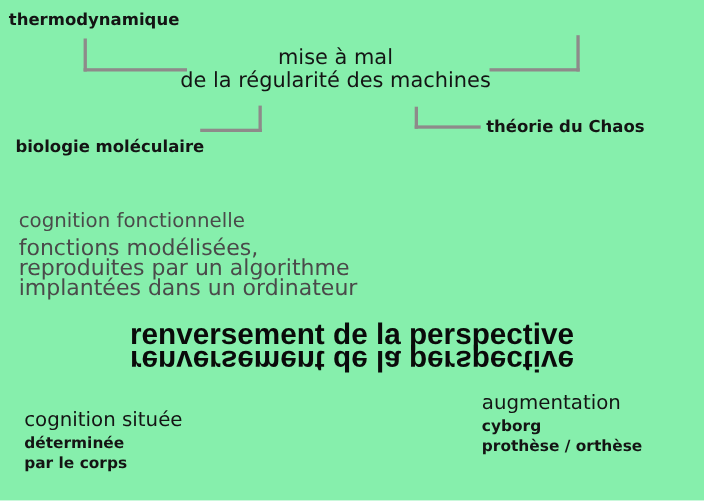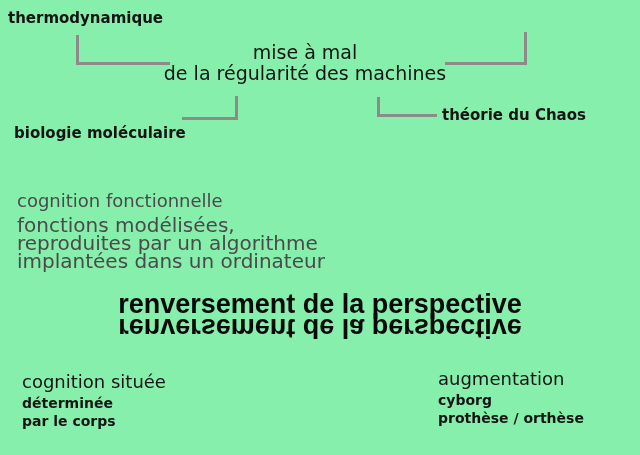--- a/index.html
+++ b/index.html
@@ -81,21 +81,21 @@
     margin-bottom: 1px;
     white-space: nowrap;
   }
   .black-section .line {
     font-size: 14px;
     font-weight: bold;
     line-height: 18px;
     white-space: nowrap;
   }
   .sec-cognition-situee { left: 22px;  top: 370px; }
-  .sec-augmentation     { left: 438px; top: 367px; }
+  .sec-augmentation     { left: 438px; top: 355px; }
 </style>
 </head>
 <body>
 
 <div id="stage">
 
   <div class="abs top-label" style="left:8px; top:9px;">thermodynamique</div>
 
 
   <div class="abs connector conn-thermo"></div>

